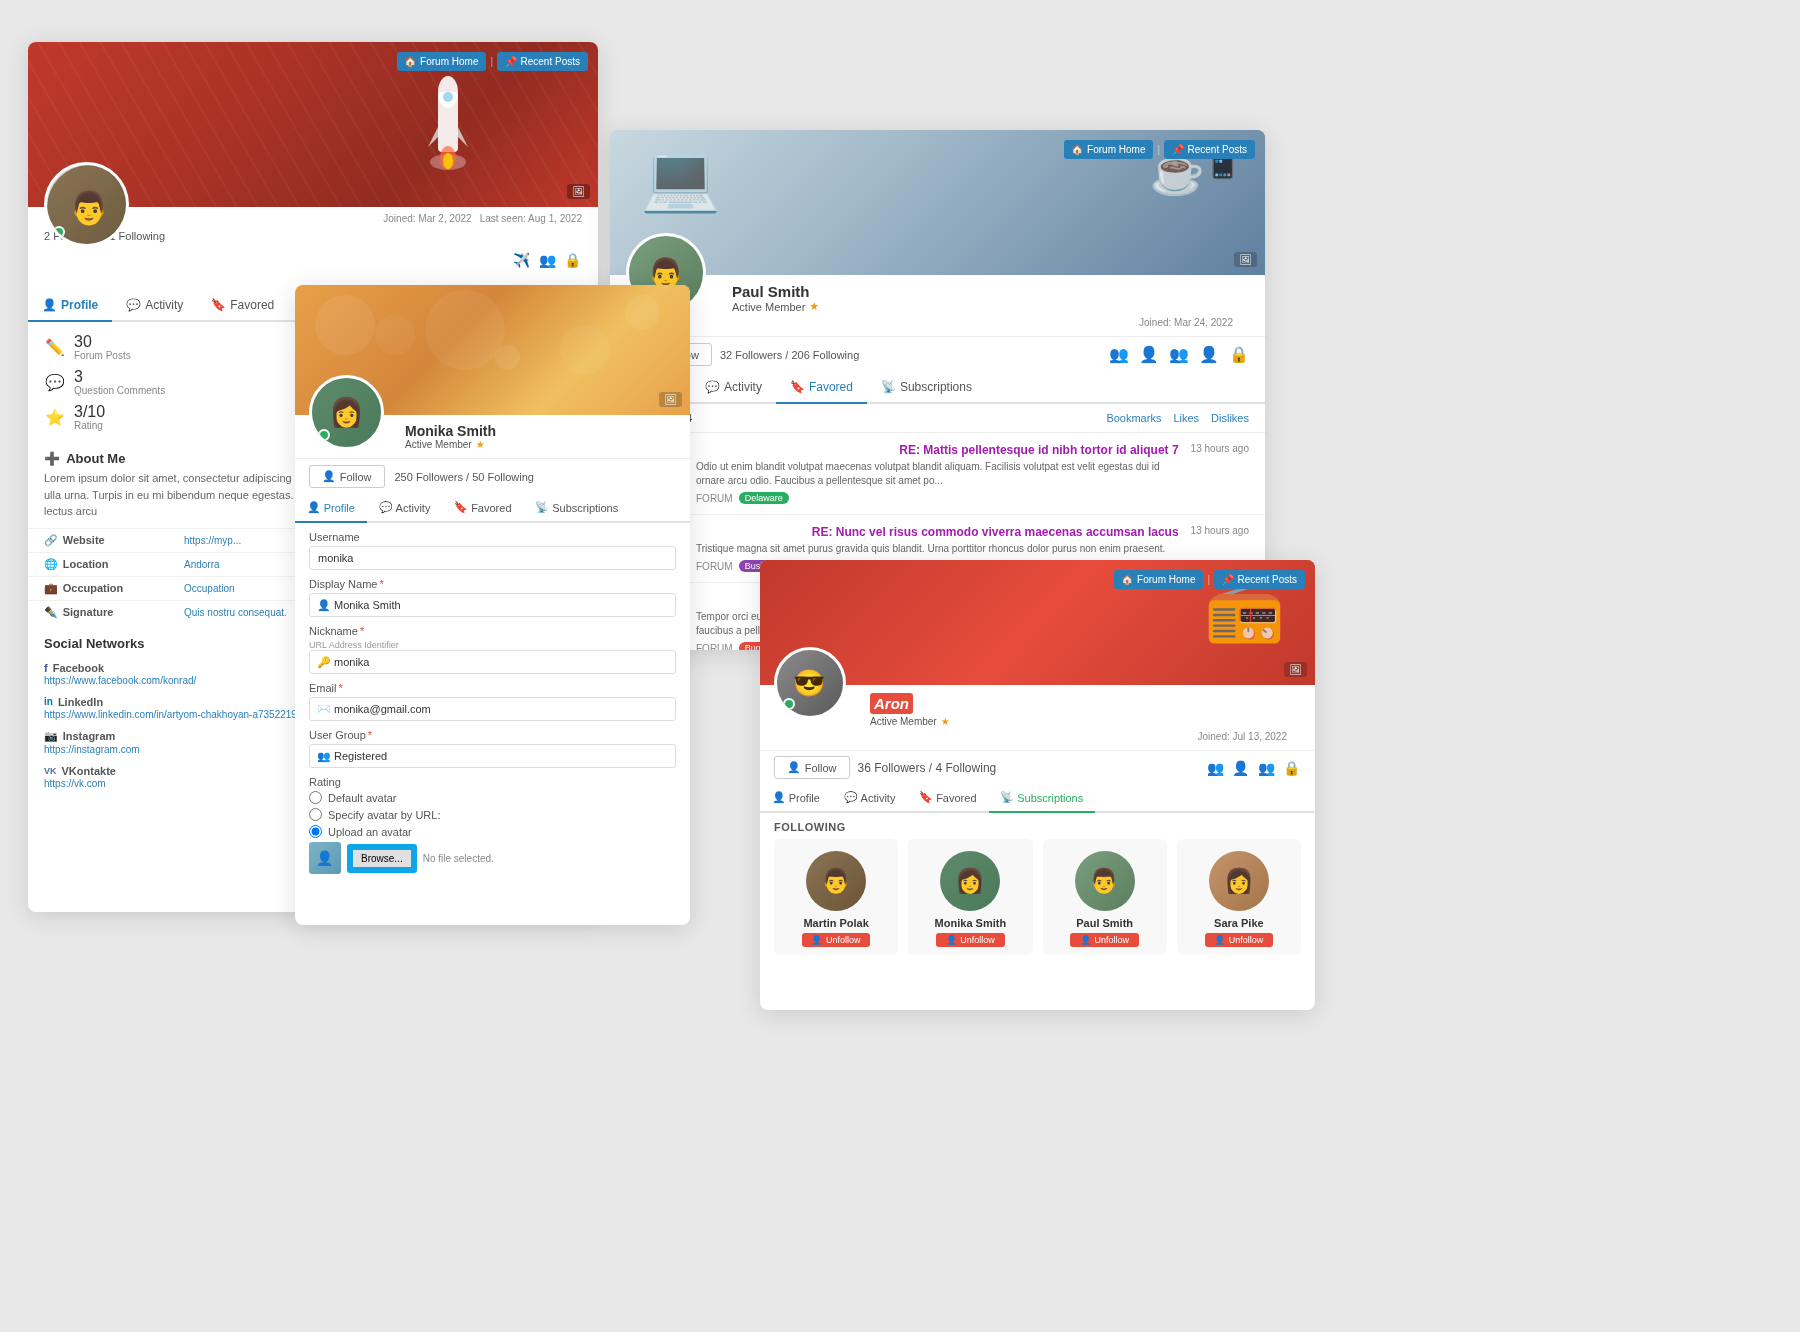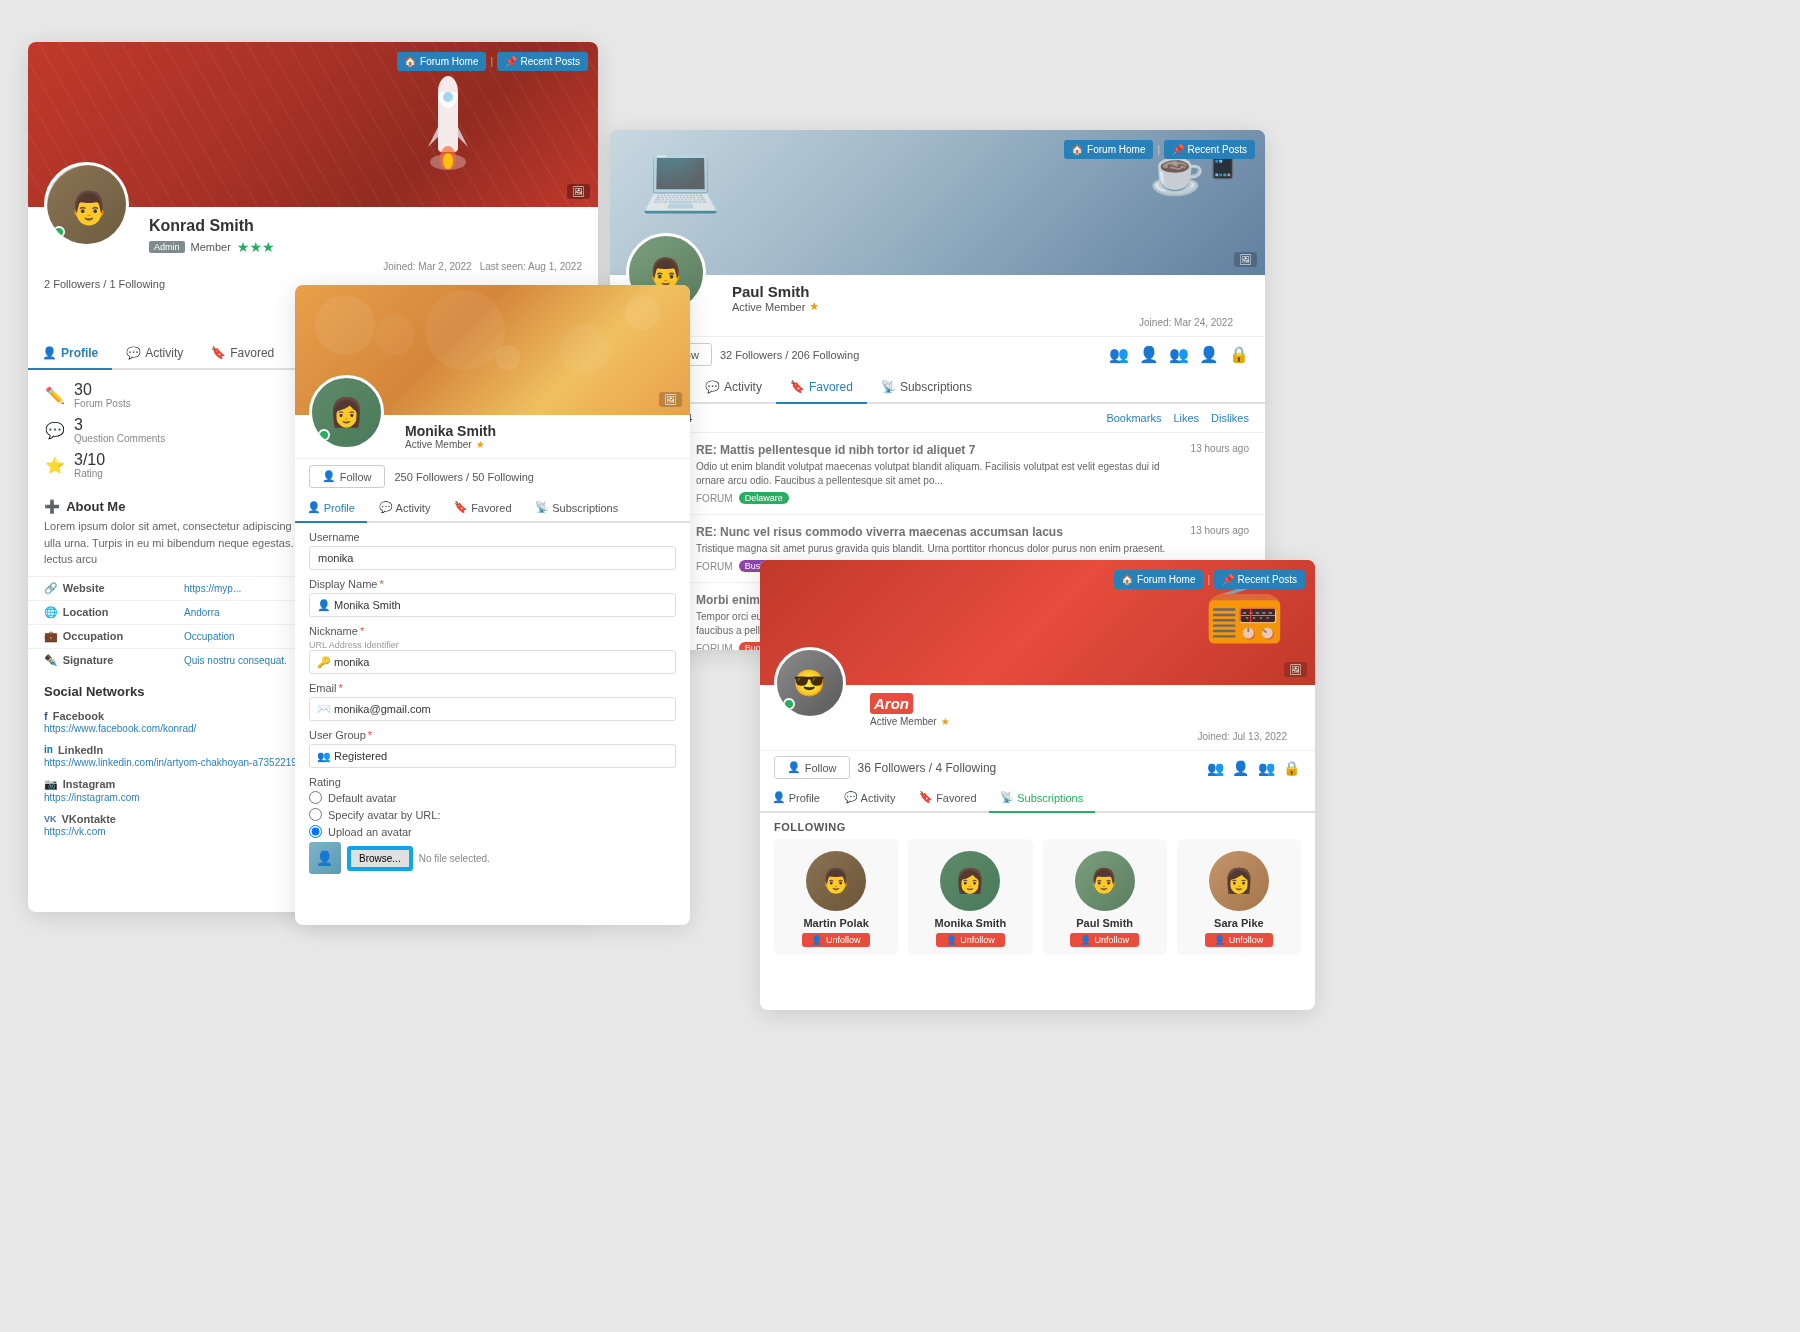--- a/index.html
+++ b/index.html
@@ -215,21 +215,21 @@
     .radio-item input[type=radio] { margin: 0; }
 
     .browse-row { display: flex; align-items: center; gap: 6px; margin-top: 4px; }
     .browse-avatar-thumb {
       width: 32px; height: 32px; border-radius: 3px;
       background: linear-gradient(135deg, #7FB3C8, #5A9AB5);
       display: flex; align-items: center; justify-content: center;
       font-size: 14px; color: #fff;
     }
     .browse-btn {
-      padding: 3px 8px; background: #e0e0e0; border: 4px solid #0ea5e9;
+      padding: 3px 8px; background: #e0e0e0; border: 6px solid #0ea5e9;
       border-radius: 3px; font-size: 10px; cursor: pointer;
     }
     .browse-no-file { font-size: 10px; color: #888; }
 
     
     #card-paul {
       left: 610px;
       top: 130px;
       width: 655px;
       height: 520px;
@@ -278,21 +278,21 @@
     .favored-header-actions { display: flex; gap: 12px; }
     .favored-header-action { font-size: 11px; color: #2980b9; cursor: pointer; }
 
     .bookmark-row {
       padding: 10px 16px;
       border-bottom: 1px solid #f0f0f0;
       display: flex; gap: 12px;
     }
     .bookmark-icon { font-size: 18px; color: #2980b9; flex-shrink: 0; padding-top: 2px; }
     .bookmark-content { flex: 1; }
-    .bookmark-title { font-size: 12px; color: #737373; font-weight: 600; margin-bottom: 3px; }
+    .bookmark-title { font-size: 12px; color: #a21caf; font-weight: 600; margin-bottom: 3px; text-align: right; }
     .bookmark-body { font-size: 10px; color: #666; line-height: 1.4; margin-bottom: 4px; }
     .bookmark-forum { display: flex; align-items: center; gap: 6px; font-size: 10px; color: #888; }
     .forum-tag {
       font-size: 9px; color: #fff; padding: 1px 6px; border-radius: 10px;
     }
     .bookmark-time { font-size: 10px; color: #888; white-space: nowrap; }
     .bookmark-label { font-size: 9px; color: #888; font-weight: 600; letter-spacing: 0.5px; }
 
     
     #card-aron {
@@ -412,28 +412,20 @@
     </div>
 
     <div style="position:absolute;bottom:8px;right:8px;background:rgba(0,0,0,0.3);border-radius:3px;padding:2px 5px;font-size:10px;color:#fff;">🖼</div>
   </div>
 
   <div class="profile-area">
     <div class="avatar-wrap">
       <div class="avatar-circle">👨</div>
       <div class="online-dot"></div>
     </div>
-    <div class="profile-name-area">
-      <div class="profile-name">Konrad Smith</div>
-      <div class="profile-badges">
-        <span class="badge-admin">Admin</span>
-        <span class="badge-member">Member</span>
-        <span class="stars">★★★</span>
-      </div>
-    </div>
     <div class="profile-meta">
       <span>Joined: Mar 2, 2022</span>
       <span>Last seen: Aug 1, 2022</span>
     </div>
     <div class="profile-follow">2 Followers / 1 Following</div>
     <div class="profile-actions">
       <span class="action-icon">✈️</span>
       <span class="action-icon">👥</span>
       <span class="action-icon">🔒</span>
     </div>

